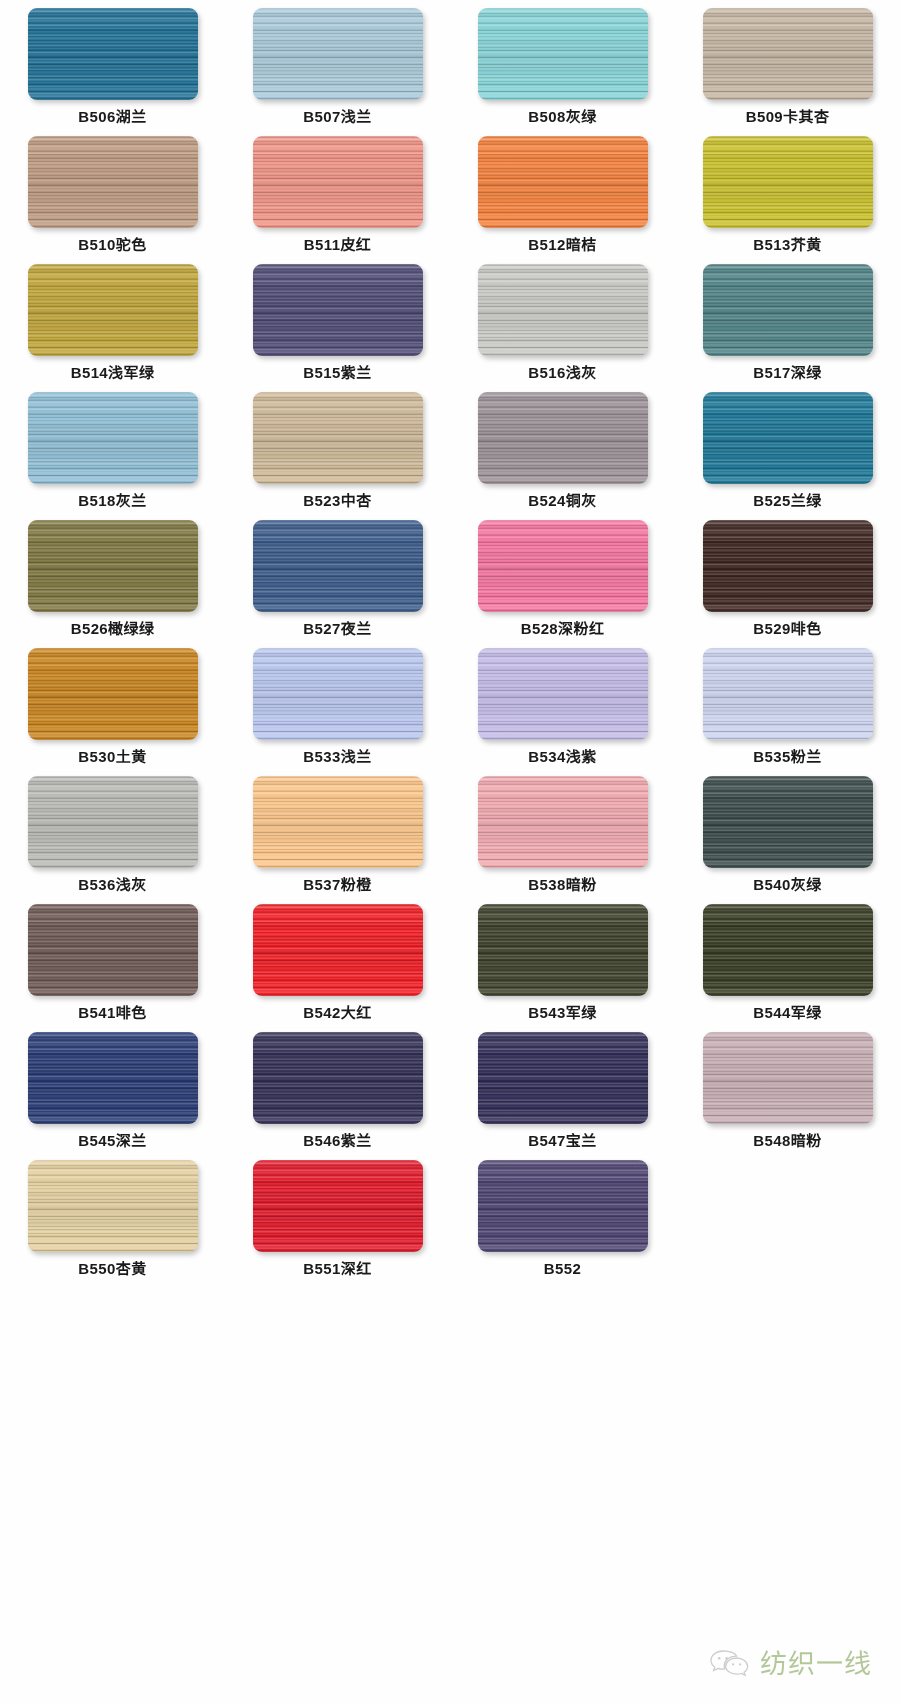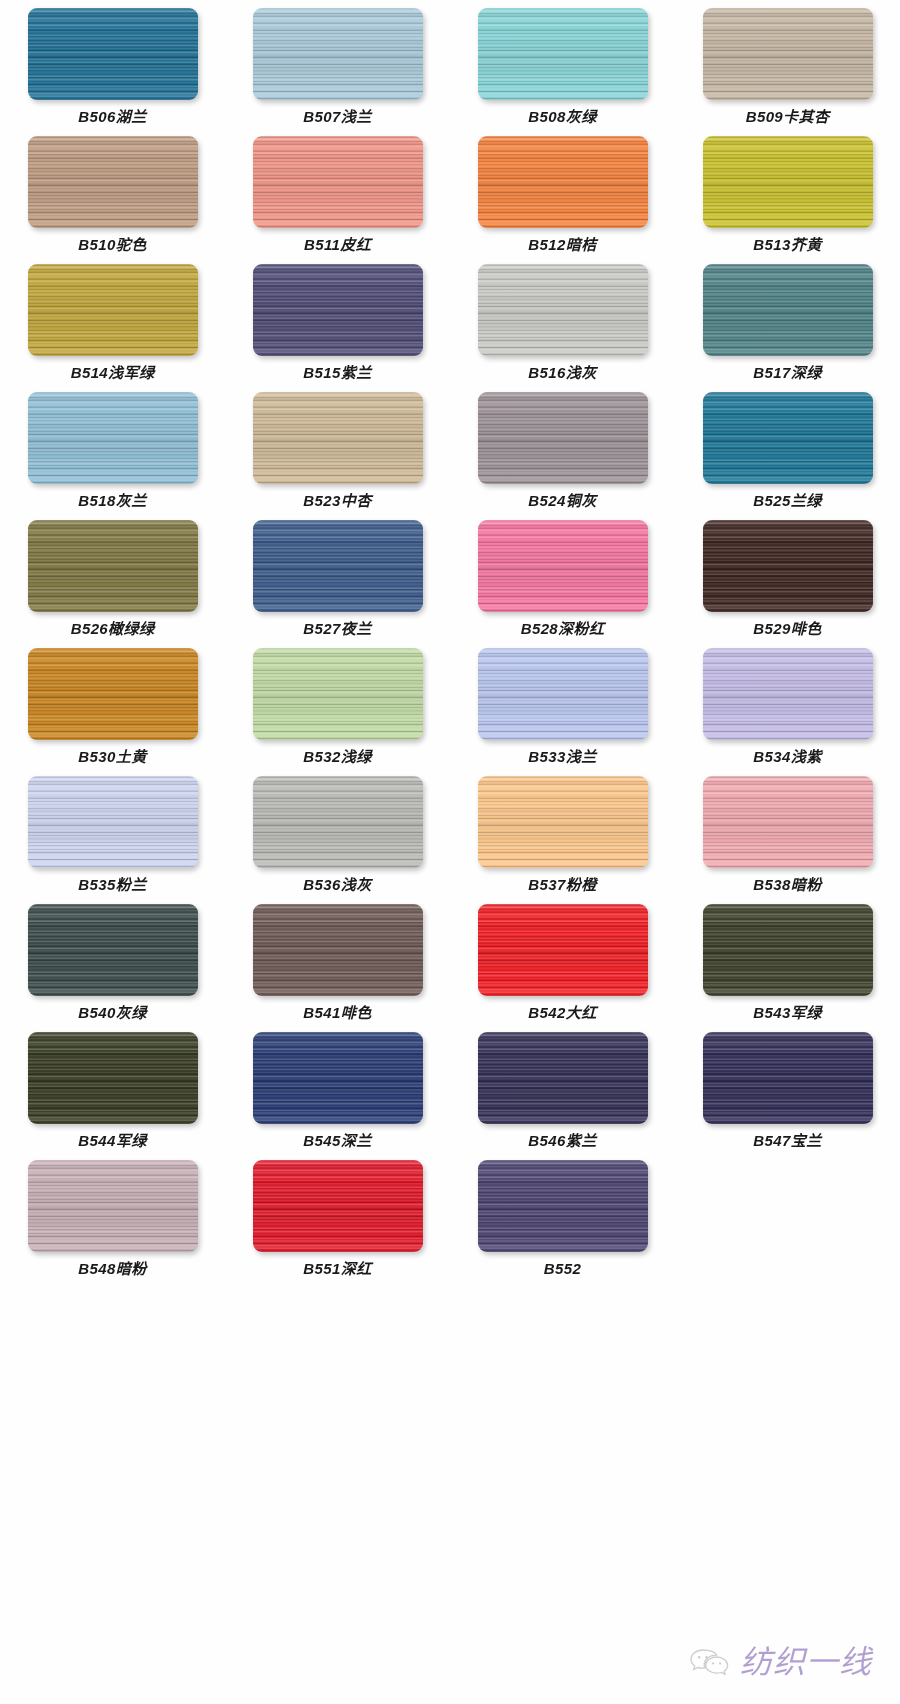--- a/index.html
+++ b/index.html
@@ -11,21 +11,20 @@
     font-family:"Liberation Sans","DejaVu Sans",sans-serif;
     overflow:hidden;
   }
   #sheet{
     position:relative;
     width:900px;
     height:1704px;
     background:#fefefe;
     box-sizing:border-box;
     padding:6px 0 0 0;
-    font-style:italic;
   }
   #swatch-grid{
     display:grid;
     grid-template-columns:repeat(4,225px);
     grid-auto-rows:128px;
     width:900px;
     box-sizing:border-box;
   }
   .swatch-cell{
     display:flex;
@@ -102,22 +101,22 @@
   #watermark{
     position:absolute;
     right:28px;
     bottom:26px;
     display:flex;
     align-items:center;
     gap:9px;
     opacity:0.42;
   }
   #watermark .wm-text{
-    font-size:32px;
-    color:#4c1d95;
+    font-size:27px;
+    color:#4d7c0f;
     font-family:"DejaVu Sans","Liberation Sans",sans-serif;
     letter-spacing:1px;
     line-height:1;
   }
   #watermark .wm-icon{
     width:42px;height:30px;
     display:block;
   }
 </style>
 </head>
@@ -204,24 +203,20 @@
       </div>
       <div class="swatch-cell">
         <div class="swatch-chip" title="B529啡色" style="background-color: rgb(61, 37, 32);"></div>
         <div class="swatch-label">B529啡色</div>
       </div>
       <div class="swatch-cell">
         <div class="swatch-chip" title="B530土黄" style="background-color: rgb(200, 131, 29);"></div>
         <div class="swatch-label">B530土黄</div>
       </div>
       <div class="swatch-cell">
-        <div class="swatch-chip" title="B532浅绿" style="background-color: rgb(191, 217, 163);"></div>
-        <div class="swatch-label">B532浅绿</div>
-      </div>
-      <div class="swatch-cell">
         <div class="swatch-chip" title="B533浅兰" style="background-color: rgb(184, 197, 238);"></div>
         <div class="swatch-label">B533浅兰</div>
       </div>
       <div class="swatch-cell">
         <div class="swatch-chip" title="B534浅紫" style="background-color: rgb(195, 187, 230);"></div>
         <div class="swatch-label">B534浅紫</div>
       </div>
       <div class="swatch-cell">
         <div class="swatch-chip" title="B535粉兰" style="background-color: rgb(204, 211, 238);"></div>
         <div class="swatch-label">B535粉兰</div>
@@ -266,20 +261,24 @@
         <div class="swatch-chip" title="B546紫兰" style="background-color: rgb(51, 47, 85);"></div>
         <div class="swatch-label">B546紫兰</div>
       </div>
       <div class="swatch-cell">
         <div class="swatch-chip" title="B547宝兰" style="background-color: rgb(48, 44, 86);"></div>
         <div class="swatch-label">B547宝兰</div>
       </div>
       <div class="swatch-cell">
         <div class="swatch-chip" title="B548暗粉" style="background-color: rgb(198, 173, 180);"></div>
         <div class="swatch-label">B548暗粉</div>
+      </div>
+      <div class="swatch-cell">
+        <div class="swatch-chip" title="B550杏黄" style="background-color: rgb(227, 208, 160);"></div>
+        <div class="swatch-label">B550杏黄</div>
       </div>
       <div class="swatch-cell">
         <div class="swatch-chip" title="B551深红" style="background-color: rgb(224, 23, 40);"></div>
         <div class="swatch-label">B551深红</div>
       </div>
       <div class="swatch-cell">
         <div class="swatch-chip" title="B552" style="background-color: rgb(76, 67, 112);"></div>
         <div class="swatch-label">B552</div>
       </div>
     </div>

